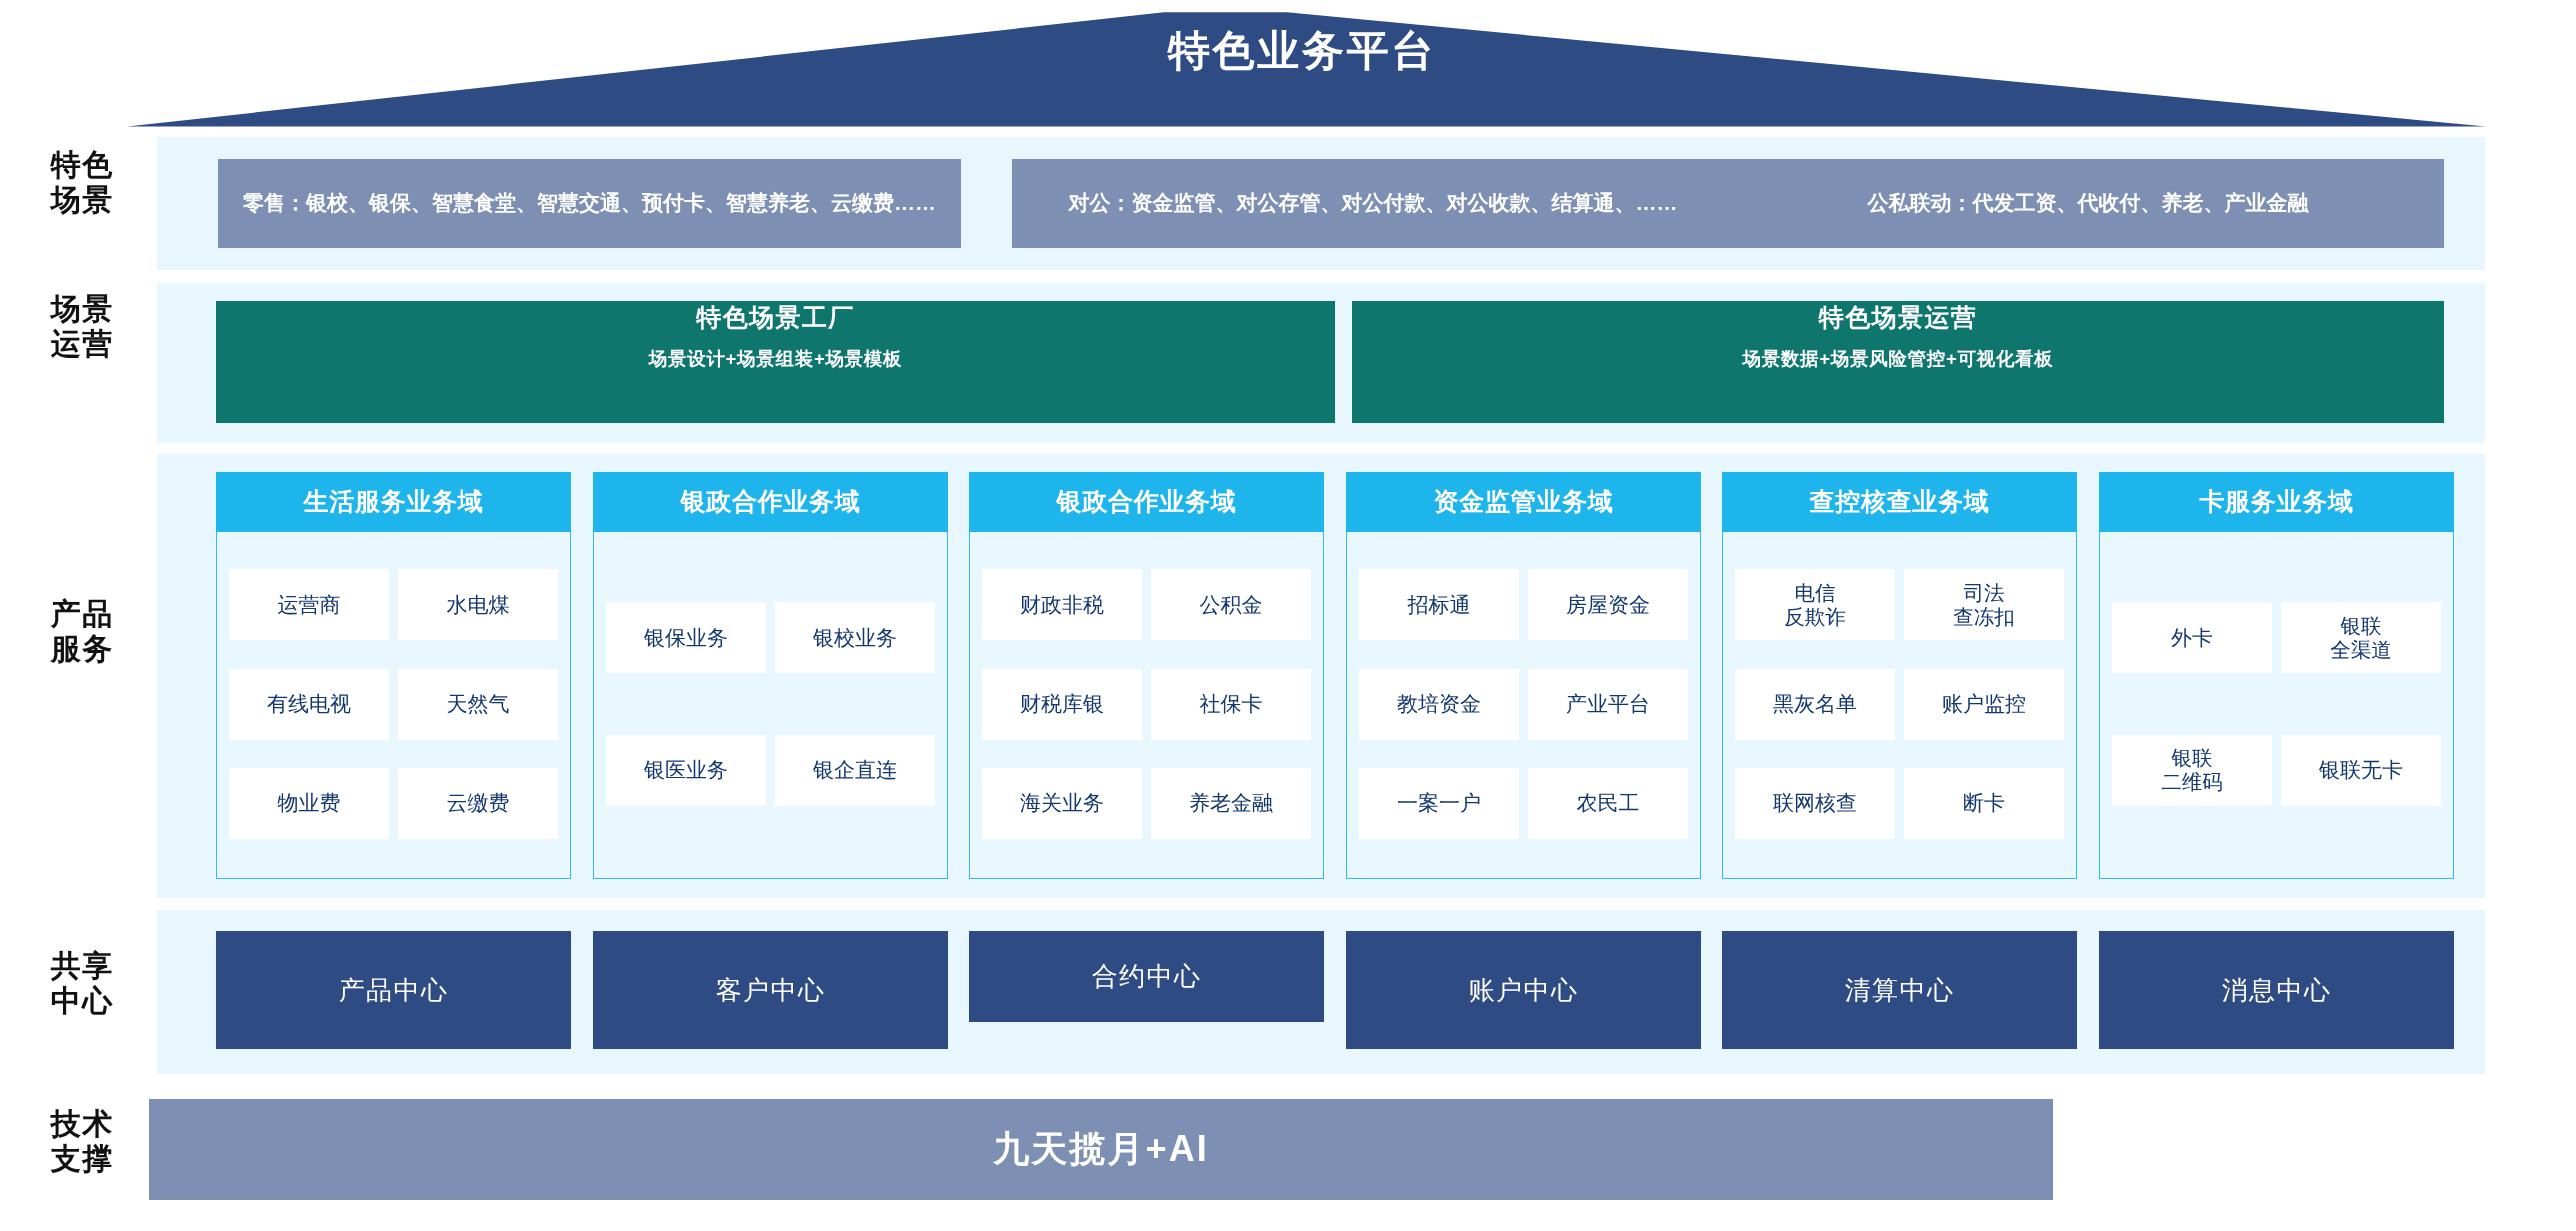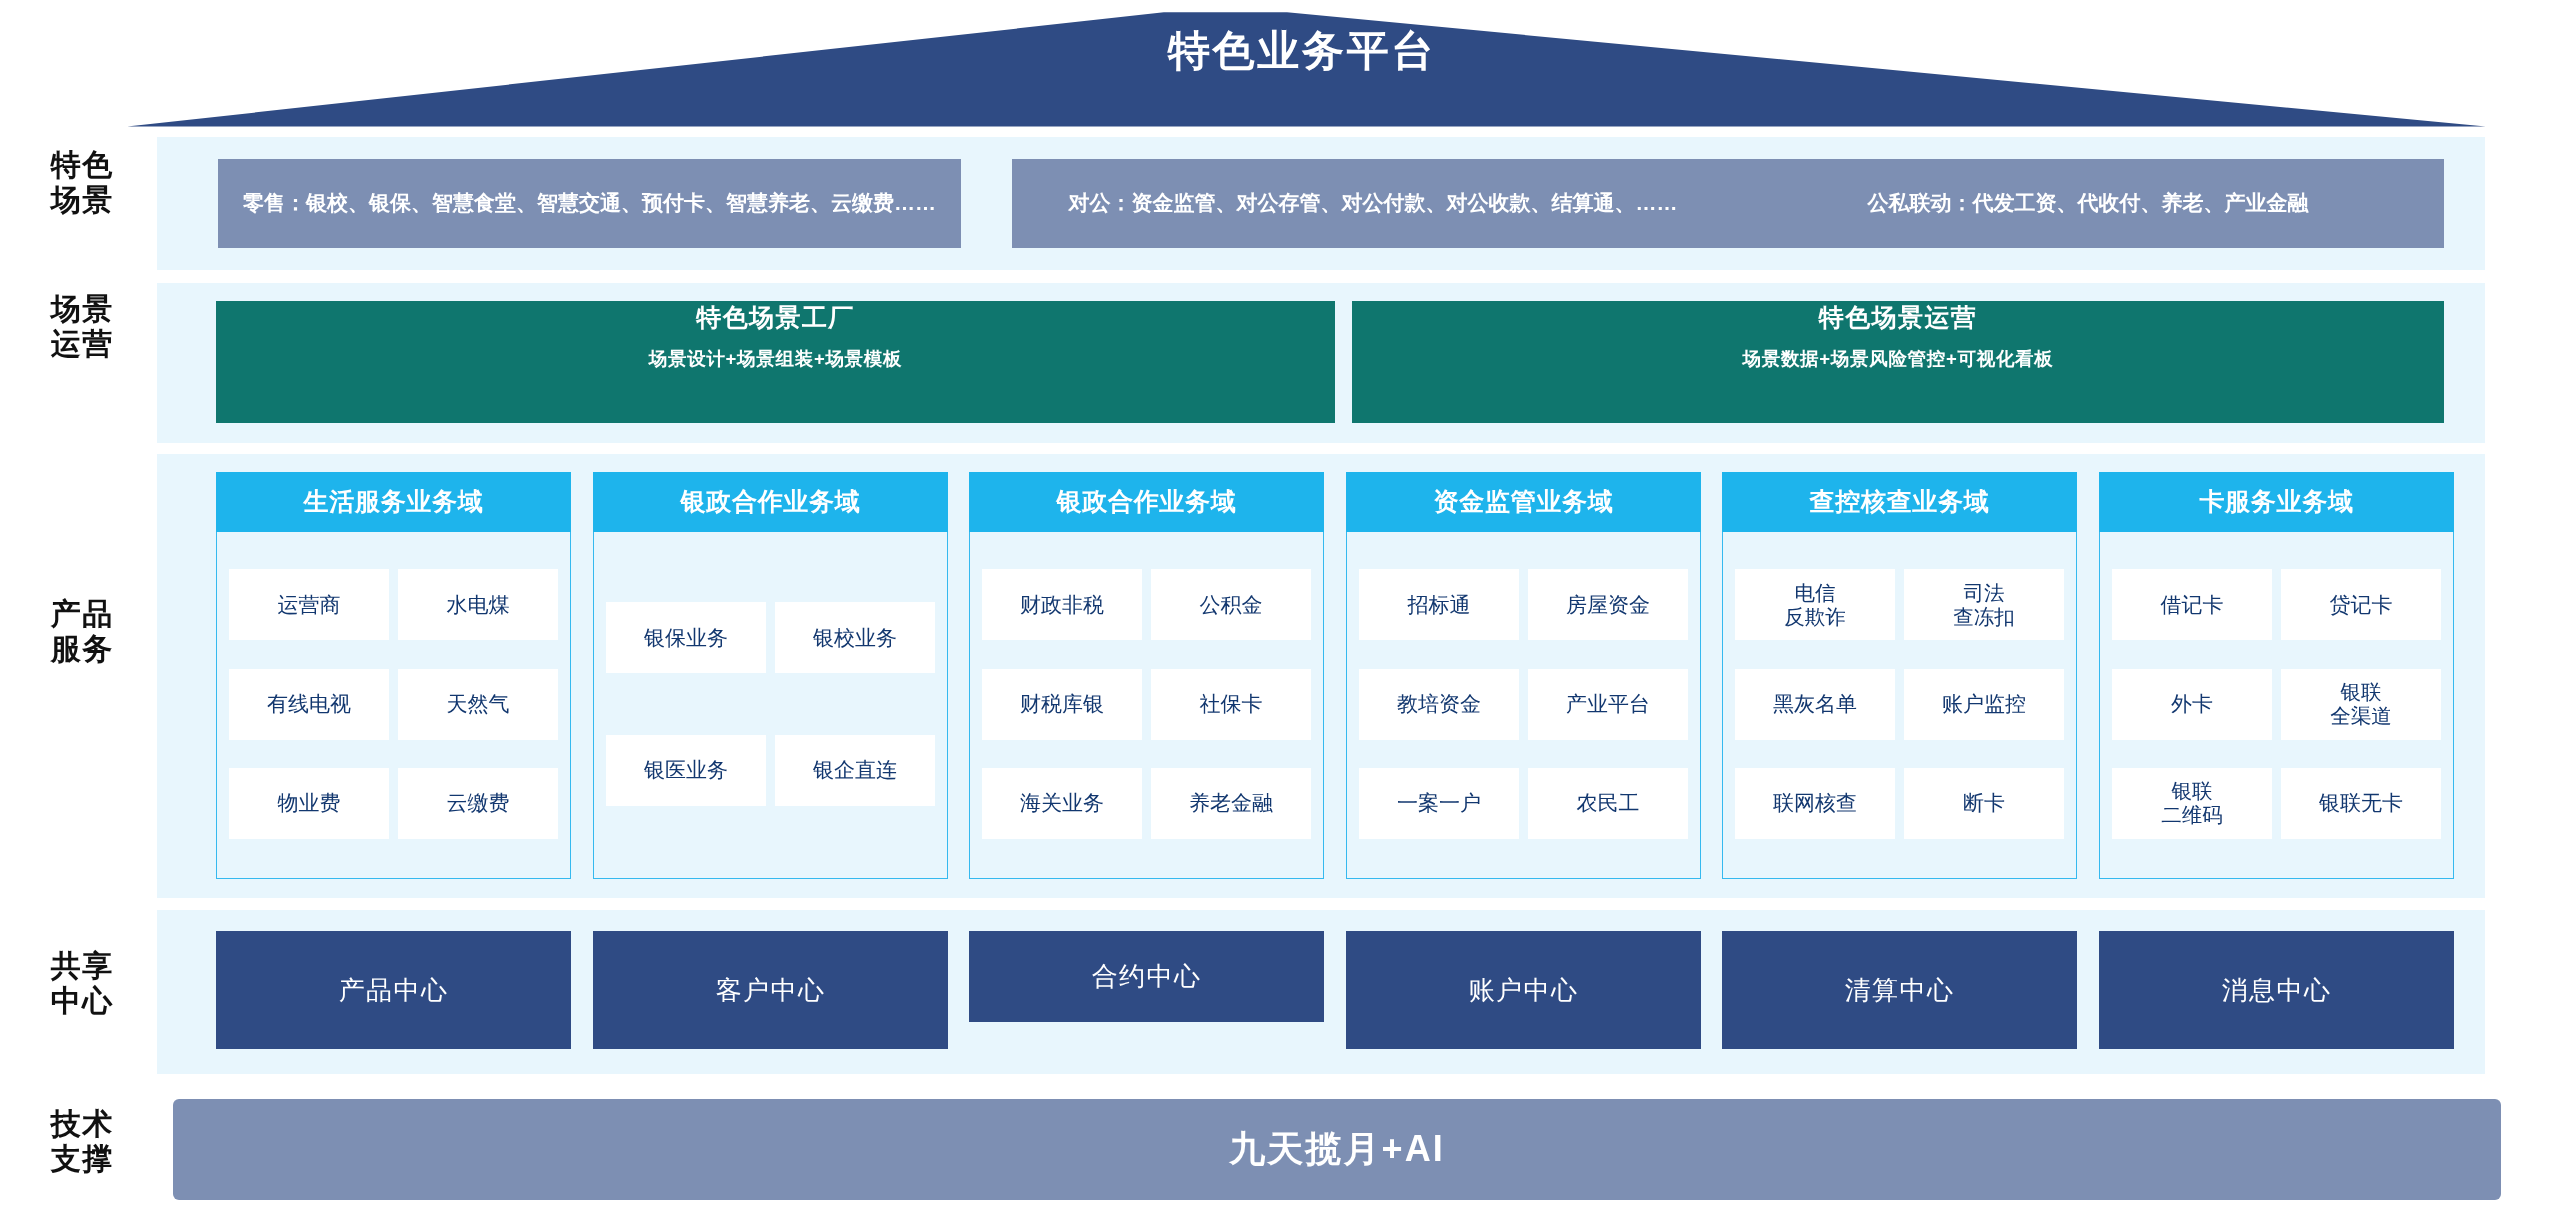--- a/index.html
+++ b/index.html
@@ -213,24 +213,20 @@
           <div class="domain-row">
             <div class="cell">联网核查</div>
             <div class="cell">断卡</div>
           </div>
         </div>
       </div>
       <div class="domain-card" style="left: 2099px; top: 472px; width: 355px; height: 407px;">
         <div class="domain-head">卡服务业务域</div>
         <div class="domain-body">
           <div class="domain-row">
-            <div class="cell">借记卡</div>
-            <div class="cell">贷记卡</div>
-          </div>
-          <div class="domain-row">
             <div class="cell">外卡</div>
             <div class="cell two-line">银联<br>全渠道</div>
           </div>
           <div class="domain-row">
             <div class="cell two-line">银联<br>二维码</div>
             <div class="cell">银联无卡</div>
           </div>
         </div>
       </div>
     </div>
@@ -238,16 +234,16 @@
   <div class="band" style="left:157px;top:910px;width:2328px;height:164px;"></div>
   <div id="center-boxes">
       <div class="center-box" style="left: 216px; top: 931px; width: 355px; height: 118px;">产品中心</div>
       <div class="center-box" style="left: 593px; top: 931px; width: 355px; height: 118px;">客户中心</div>
       <div class="center-box" style="left: 969px; top: 931px; width: 355px; height: 91px;">合约中心</div>
       <div class="center-box" style="left: 1346px; top: 931px; width: 355px; height: 118px;">账户中心</div>
       <div class="center-box" style="left: 1722px; top: 931px; width: 355px; height: 118px;">清算中心</div>
       <div class="center-box" style="left: 2099px; top: 931px; width: 355px; height: 118px;">消息中心</div>
     </div>
 
-  <div class="tech-box" style="left:173px;top:1099px;width:2328px;height:101px;border-radius:6px;">九天揽月+AI</div>
+  <div class="tech-box" style="left:149px;top:1099px;width:1904px;height:101px;">九天揽月+AI</div>
 
 </div>
 
 
 </body></html>

